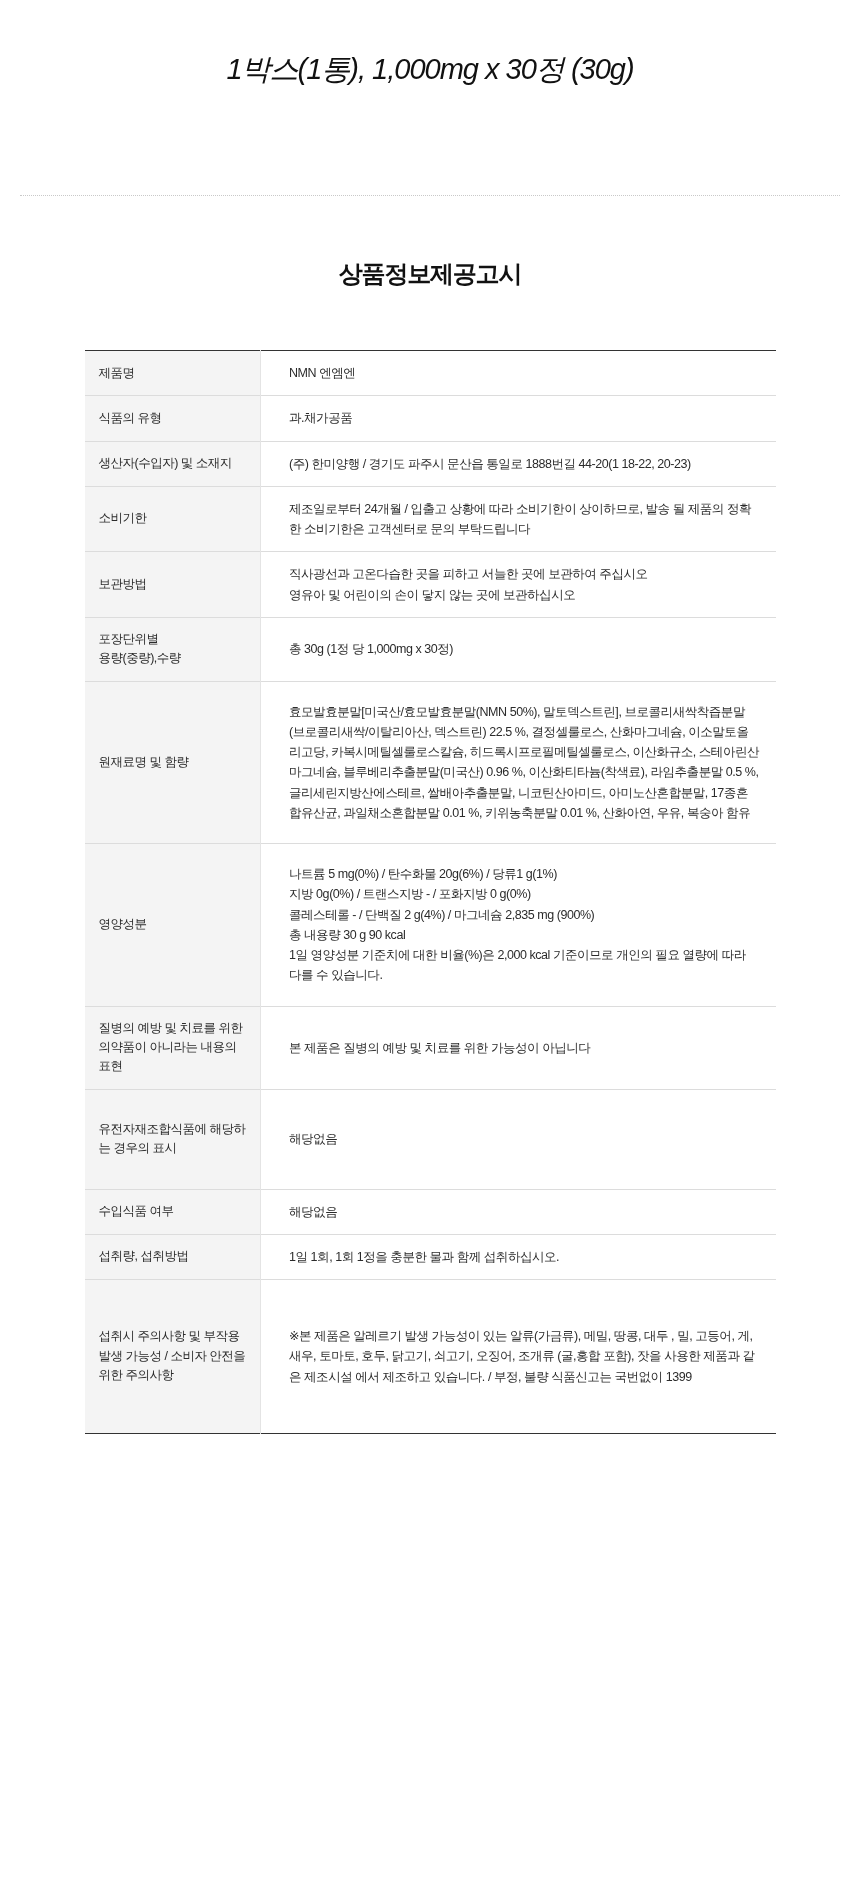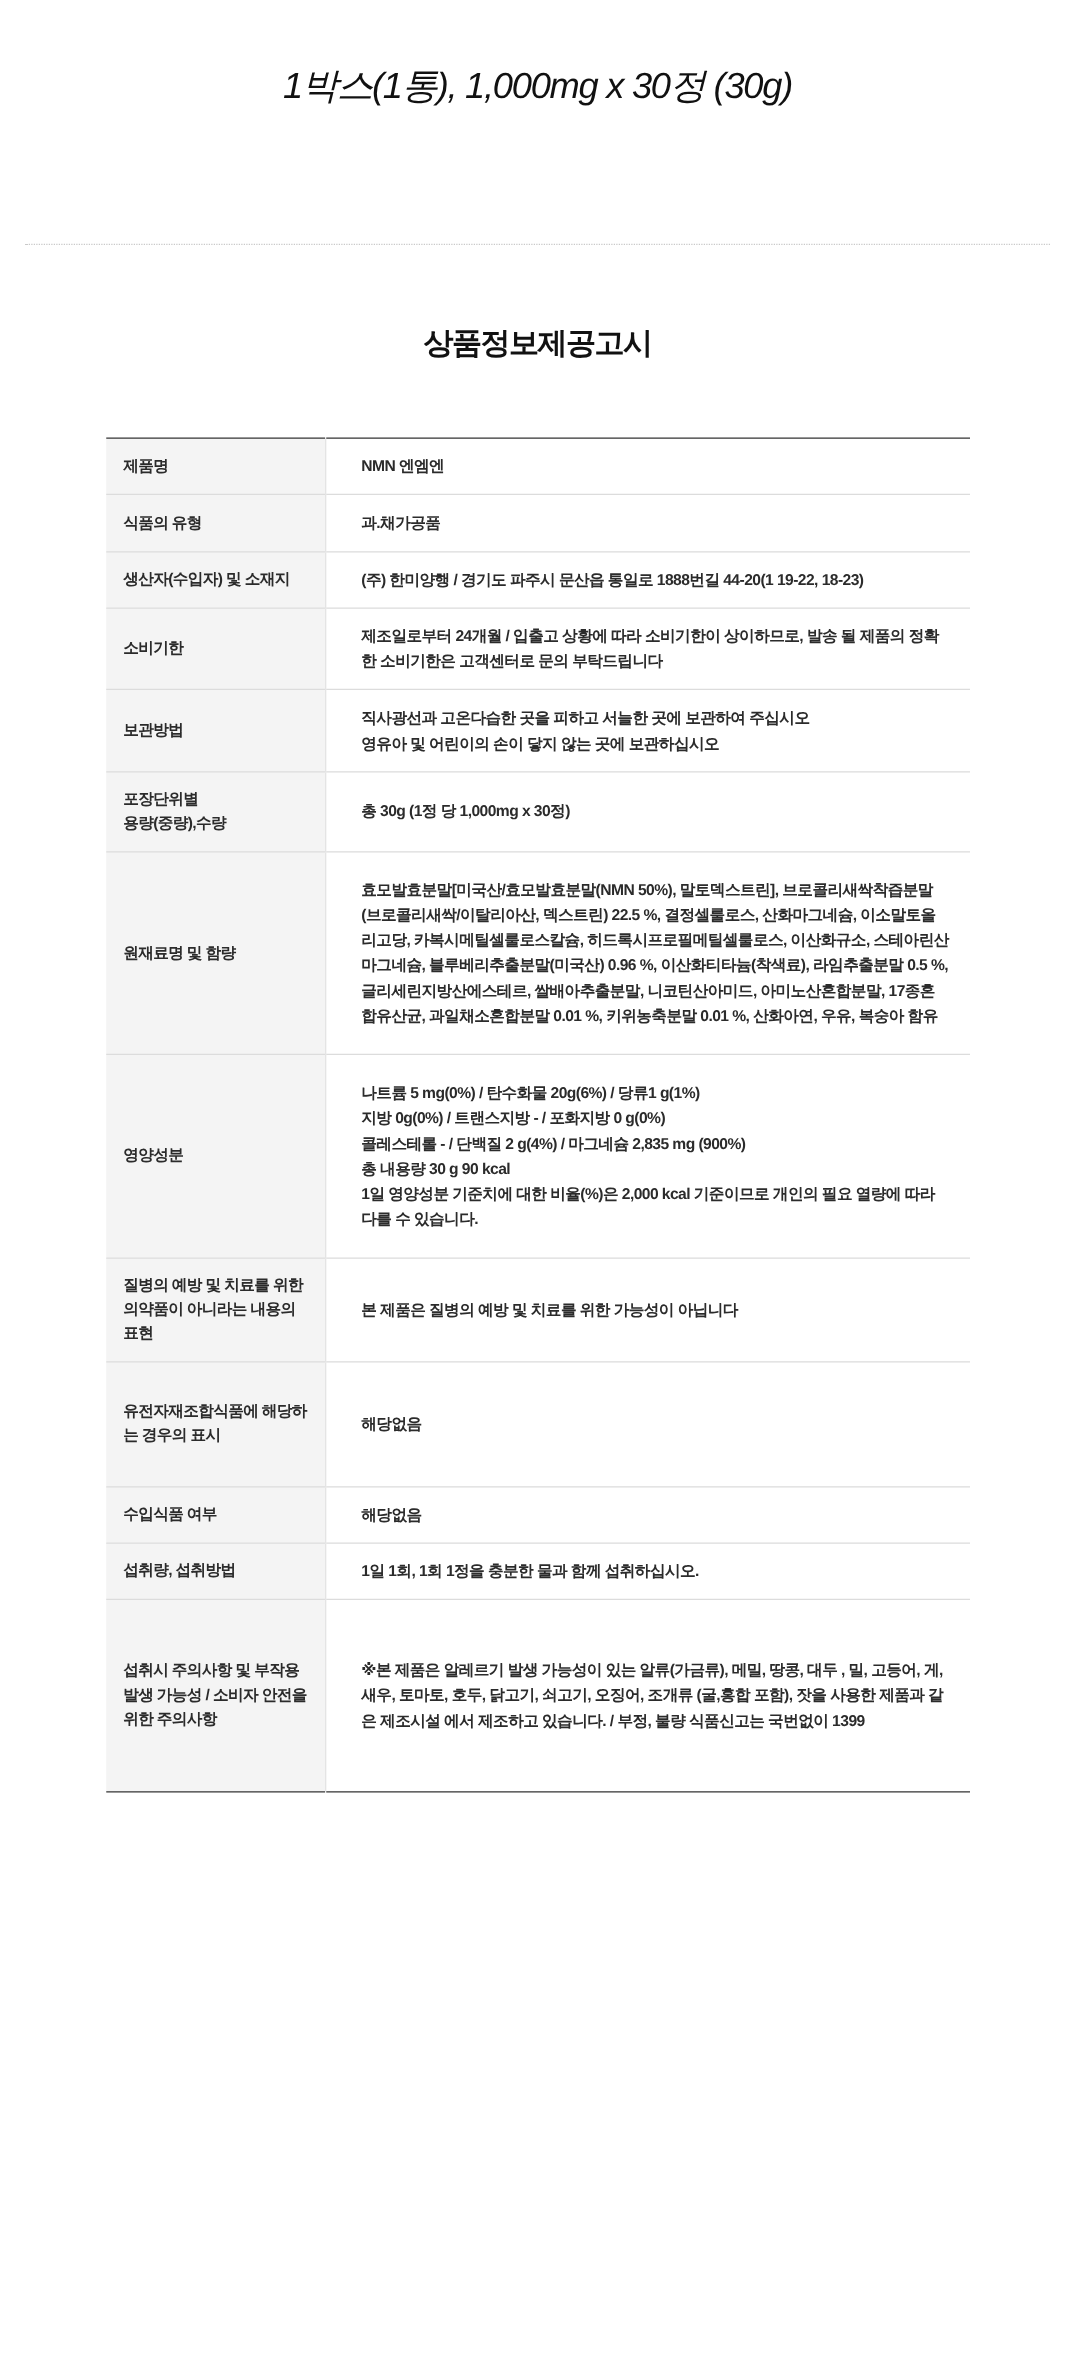--- a/index.html
+++ b/index.html
@@ -69,37 +69,36 @@
   }
   .info-table tr {
     border-bottom: 1px solid #dcdcdc;
   }
   .info-table tr:last-child { border-bottom: none; }
   .info-table th {
     width: 176px;
     background: #f4f4f4;
     text-align: left;
     vertical-align: middle;
-    font-weight: 700;
+    font-weight: 400;
     font-size: 12.5px;
     color: #2b2b2b;
     letter-spacing: -0.5px;
     line-height: 1.55;
     padding: 12px 14px 12px 14px;
     border-right: 1px solid #e4e4e4;
   }
   .info-table td {
     vertical-align: middle;
     font-size: 12.5px;
     color: #2b2b2b;
     letter-spacing: -0.45px;
     line-height: 1.62;
     padding: 12px 16px 12px 28px;
     white-space: pre-line;
-    font-weight: bold;
   }
   .info-table th { white-space: pre-line; }
 
   .row-tall th, .row-tall td { padding-top: 20px; padding-bottom: 20px; }
   .row-xtall th, .row-xtall td { padding-top: 30px; padding-bottom: 30px; }
   .row-xxtall th, .row-xxtall td { padding-top: 46px; padding-bottom: 46px; }
 
   .bottom-space { height: 130px; }
 </style>
 </head>
@@ -120,21 +119,21 @@
         <tr>
           <th>제품명</th>
           <td>NMN 엔엠엔</td>
         </tr>
         <tr>
           <th>식품의 유형</th>
           <td>과.채가공품</td>
         </tr>
         <tr>
           <th>생산자(수입자) 및 소재지</th>
-          <td>(주) 한미양행 / 경기도 파주시 문산읍 통일로 1888번길 44-20(1 19-22, 18-23)</td>
+          <td>(주) 한미양행 / 경기도 파주시 문산읍 통일로 1888번길 44-20(1 18-22, 20-23)</td>
         </tr>
         <tr>
           <th>소비기한</th>
           <td>제조일로부터 24개월 / 입출고 상황에 따라 소비기한이 상이하므로, 발송 될 제품의 정확한 소비기한은 고객센터로 문의 부탁드립니다</td>
         </tr>
         <tr>
           <th>보관방법</th>
           <td>직사광선과 고온다습한 곳을 피하고 서늘한 곳에 보관하여 주십시오
 영유아 및 어린이의 손이 닿지 않는 곳에 보관하십시오</td>
         </tr>

